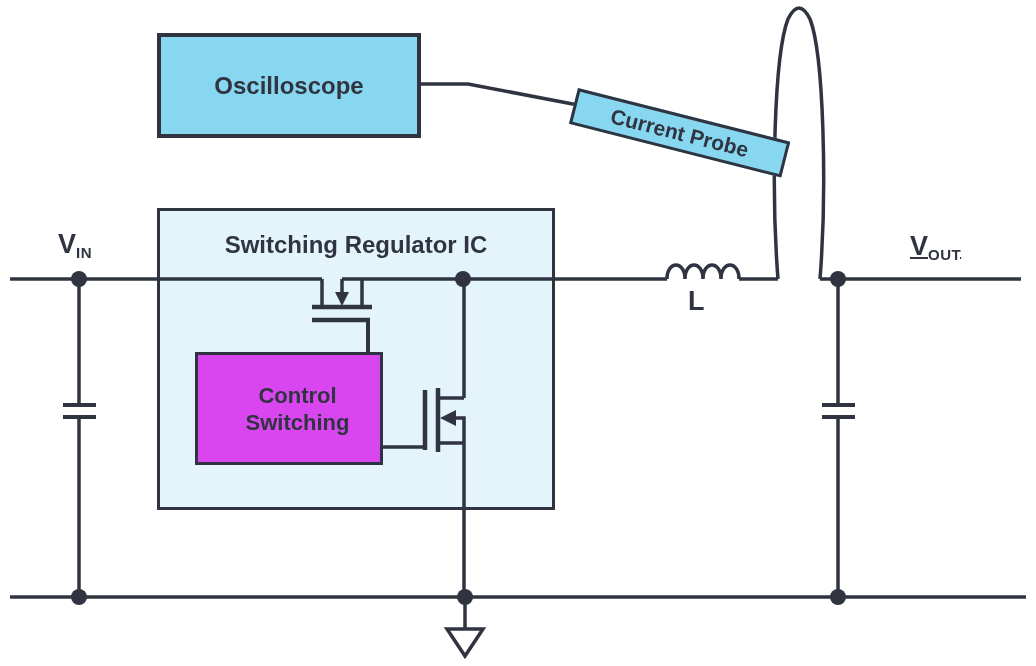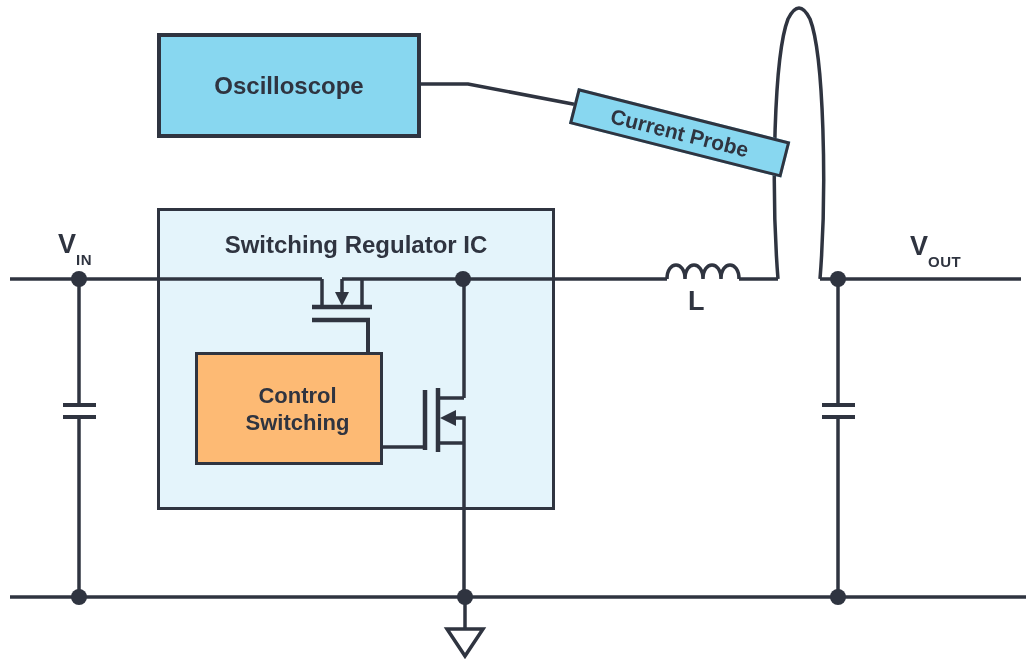--- a/index.html
+++ b/index.html
@@ -12,33 +12,33 @@
     position:absolute;box-sizing:border-box;border:4px solid #2f3440;
     display:flex;align-items:center;justify-content:center;
     font-weight:bold;text-align:center;
   }
   .osc-box{left:157px;top:33px;width:264px;height:105px;background:#88d7f0;font-size:24px;}
   .ic-box{
     left:157px;top:208px;width:398px;height:302px;background:#e4f4fb;
     align-items:flex-start;font-size:24px;padding-top:20px;border-width:3.5px;
   }
   .control-box{
-    left:195px;top:352px;width:188px;height:113px;background:#fdba74;
+    left:195px;top:352px;width:188px;height:113px;background:#d946ef;
     font-size:22px;line-height:27px;flex-direction:column;border-width:3.5px;padding-left:17px;
   }
   .probe-box{
     left:578px;top:88px;width:219px;height:37px;background:#88d7f0;
     font-size:21px;border-width:3.5px;
     transform:rotate(14.2deg);transform-origin:top left;
   }
   .vlabel{position:absolute;font-weight:bold;font-size:27px;white-space:nowrap;}
-  .vlabel .sub{font-size:15px;position:relative;top:12px;letter-spacing:0.5px;}
+  .vlabel .sub{font-size:15px;position:relative;top:5px;letter-spacing:0.5px;}
   .l-label{position:absolute;left:688px;top:286px;font-weight:bold;font-size:27px;}
   .vin-label{left:58px;top:229px;}
-  .vout-label{left:910px;top:231px;}
+  .vout-label{left:910px;top:231px;text-decoration:underline;}
 </style>
 </head>
 <body>
 
 <div class="canvas">
 
   <div class="box ic-box">
     <span>Switching Regulator IC</span>
   </div>
 

